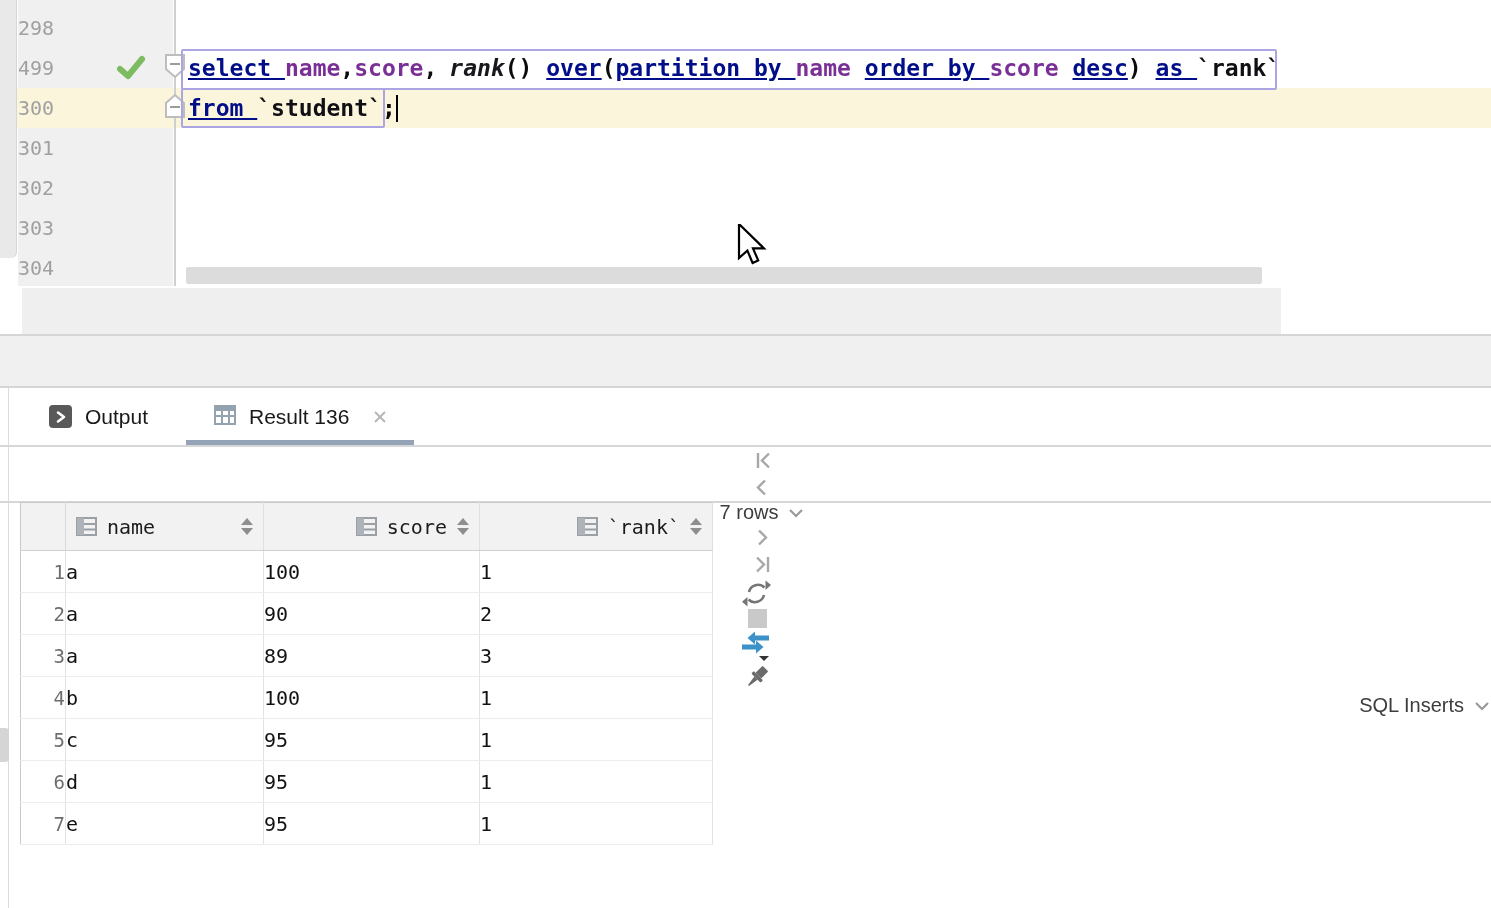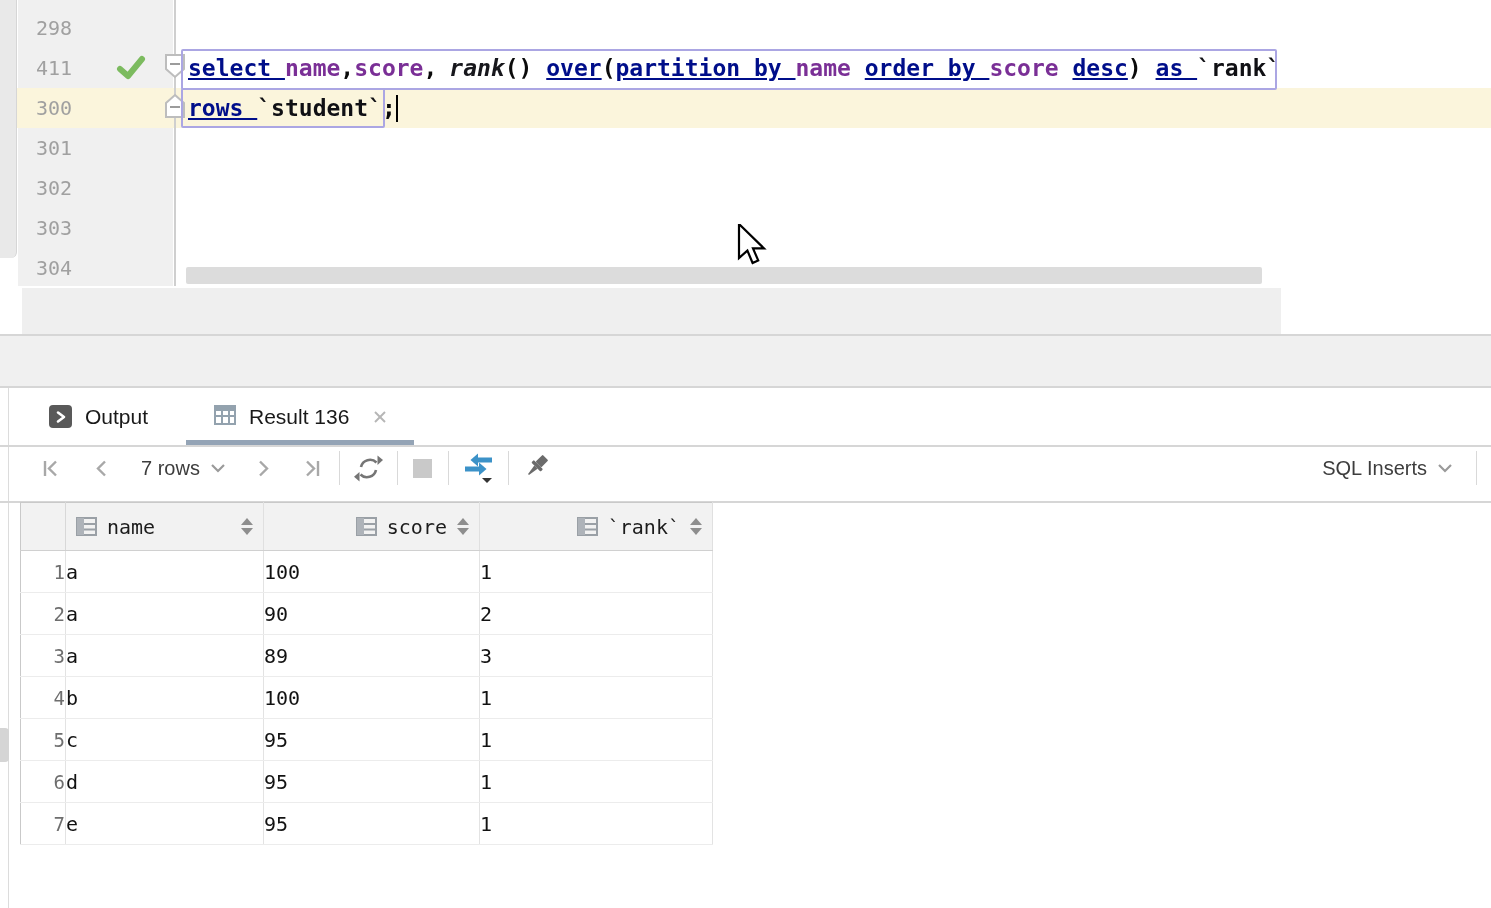--- a/index.html
+++ b/index.html
@@ -6,21 +6,21 @@
   #screen{position:relative;width:1491px;height:908px;background:#fff;overflow:hidden;
           font-family:"Liberation Sans",sans-serif;}
 
   
   .editor{position:absolute;left:0;top:0;width:1491px;height:286px;background:#fff;}
   .left-strip{position:absolute;left:0;top:0;width:16px;height:258px;background:#e9e9e9;
               border-right:1px solid #d6d6d6;border-bottom-right-radius:6px;}
   .gutter-bg{position:absolute;left:18px;top:0;width:155px;height:286px;background:#f0f0f0;}
   .caret-row{position:absolute;left:17px;top:88px;right:0;height:40px;background:#fbf5dc;}
   .fold-line{position:absolute;left:174px;top:0;width:2px;height:286px;background:#cfcfcf;}
-  .gutter-num{position:absolute;left:0;width:72px;height:40px;line-height:40px;text-align:right;
+  .gutter-num{position:absolute;left:0;width:72px;height:40px;line-height:40px;text-align:center;
               color:#a0a0a0;font-family:"DejaVu Sans Mono",monospace;font-size:20px;}
   .exec-check{position:absolute;left:116px;top:54px;}
   .fold-marker{position:absolute;left:164px;width:22px;height:26px;}
   .stmt-box{position:absolute;border:2px solid #aba6e3;border-radius:2px;pointer-events:none;}
   .box1{left:181px;top:49px;width:1092px;height:37px;}
   .box2{left:181px;top:88px;width:200px;height:36px;}
   .code-line{position:absolute;left:188px;height:40px;line-height:40px;white-space:pre;
              font-family:"DejaVu Sans Mono",monospace;font-size:23px;font-weight:600;color:#0a0a0a;}
   .tk-kw{color:#000e8a;font-weight:700;text-decoration:underline;}
   .tk-col{color:#7a2f96;}
@@ -45,21 +45,21 @@
   .tab{position:absolute;top:0;height:57px;display:flex;align-items:center;}
   .tab-output{left:30px;gap:13px;padding-left:10px;}
   .tab-result{left:177px;width:228px;gap:12px;padding-left:27px;box-sizing:border-box;}
   .tab-label{font-size:21px;color:#191919;}
   .out-icon{width:23px;height:23px;background:#595959;border-radius:4px;display:flex;
             align-items:center;justify-content:center;}
   .tab-underline{position:absolute;left:0;right:0;bottom:0;height:5px;background:#94a4b6;}
   .close-x{margin-left:10px;display:flex;align-items:center;}
 
   .toolbar{position:absolute;left:9px;top:447px;right:0;height:42px;background:#fff;
-           display:flex;align-items:center;}
+           display:flex;align-items:center;flex-direction:column;}
   .tbtn{display:flex;align-items:center;justify-content:center;}
   .tsep{width:1px;height:34px;background:#d9d9d9;}
   .rows-ctl{display:flex;align-items:center;gap:9px;font-size:20px;color:#3d3d3d;}
   .sql-inserts{display:flex;align-items:center;gap:9px;font-size:20px;color:#3d3d3d;margin-left:auto;}
   .stop-sq{width:19px;height:19px;background:#c9c9c9;}
 
   
   .grid{position:absolute;left:20px;top:502px;}
   table.res{border-collapse:collapse;table-layout:fixed;
             font-family:"DejaVu Sans Mono",monospace;font-size:20px;color:#121212;
@@ -89,21 +89,21 @@
 <div id="screen">
 
   <div class="editor">
     <div class="gutter-bg"></div>
     <div class="caret-row"></div>
     <div class="left-strip"></div>
     <div class="fold-line"></div>
 
     <div id="gutter-numbers">
         <div class="gutter-num" style="top: 8px;">298</div>
-        <div class="gutter-num" style="top: 48px;">411</div>
+        <div class="gutter-num" style="top: 48px;">499</div>
         <div class="gutter-num" style="top: 88px;">300</div>
         <div class="gutter-num" style="top: 128px;">301</div>
         <div class="gutter-num" style="top: 168px;">302</div>
         <div class="gutter-num" style="top: 208px;">303</div>
         <div class="gutter-num" style="top: 248px;">304</div>
       </div>
 
     <div class="exec-check">
       <svg width="30" height="28" viewBox="0 0 30 28">
         <polyline points="4,15 12,22 26,5" fill="none" stroke="#7cbb5f" stroke-width="6" stroke-linecap="round" stroke-linejoin="round"></polyline>
@@ -120,21 +120,21 @@
       <svg width="22" height="26" viewBox="0 0 22 26">
         <polygon points="11,2 20,10 20,24 2,24 2,10" fill="#fff" stroke="#bdbdbd" stroke-width="2"></polygon>
         <line x1="6" y1="14" x2="16" y2="14" stroke="#9c9c9c" stroke-width="2"></line>
       </svg>
     </div>
 
     <div class="stmt-box box1"></div>
     <div class="stmt-box box2"></div>
 
     <div class="code-line" style="top:48px"><span class="tk-kw">select </span><span class="tk-col">name</span><span class="tk-pl">,</span><span class="tk-col">score</span><span class="tk-pl">,</span><span class="tk-fn">rank</span><span class="tk-pl">() </span><span class="tk-kw">over</span><span class="tk-pl">(</span><span class="tk-kw">partition by </span><span class="tk-col">name </span><span class="tk-kw">order by </span><span class="tk-col">score </span><span class="tk-kw">desc</span><span class="tk-pl">) </span><span class="tk-kw">as </span><span class="tk-id">`rank`</span></div>
-    <div class="code-line" style="top:88px"><span class="tk-kw">rows </span><span class="tk-id">`student`</span><span class="tk-pl">;</span></div>
+    <div class="code-line" style="top:88px"><span class="tk-kw">from </span><span class="tk-id">`student`</span><span class="tk-pl">;</span></div>
     <div class="caret"></div>
 
     <div class="hscroll"></div>
   </div>
 
   <div class="cursor">
     <svg width="34" height="46" viewBox="0 0 17 23">
       <polygon points="1,0 1,17 5.2,13.3 7.8,19.5 10.6,18.2 8,12.2 13.5,12.2" fill="#fff" stroke="#000" stroke-width="1.1"></polygon>
     </svg>
   </div>

